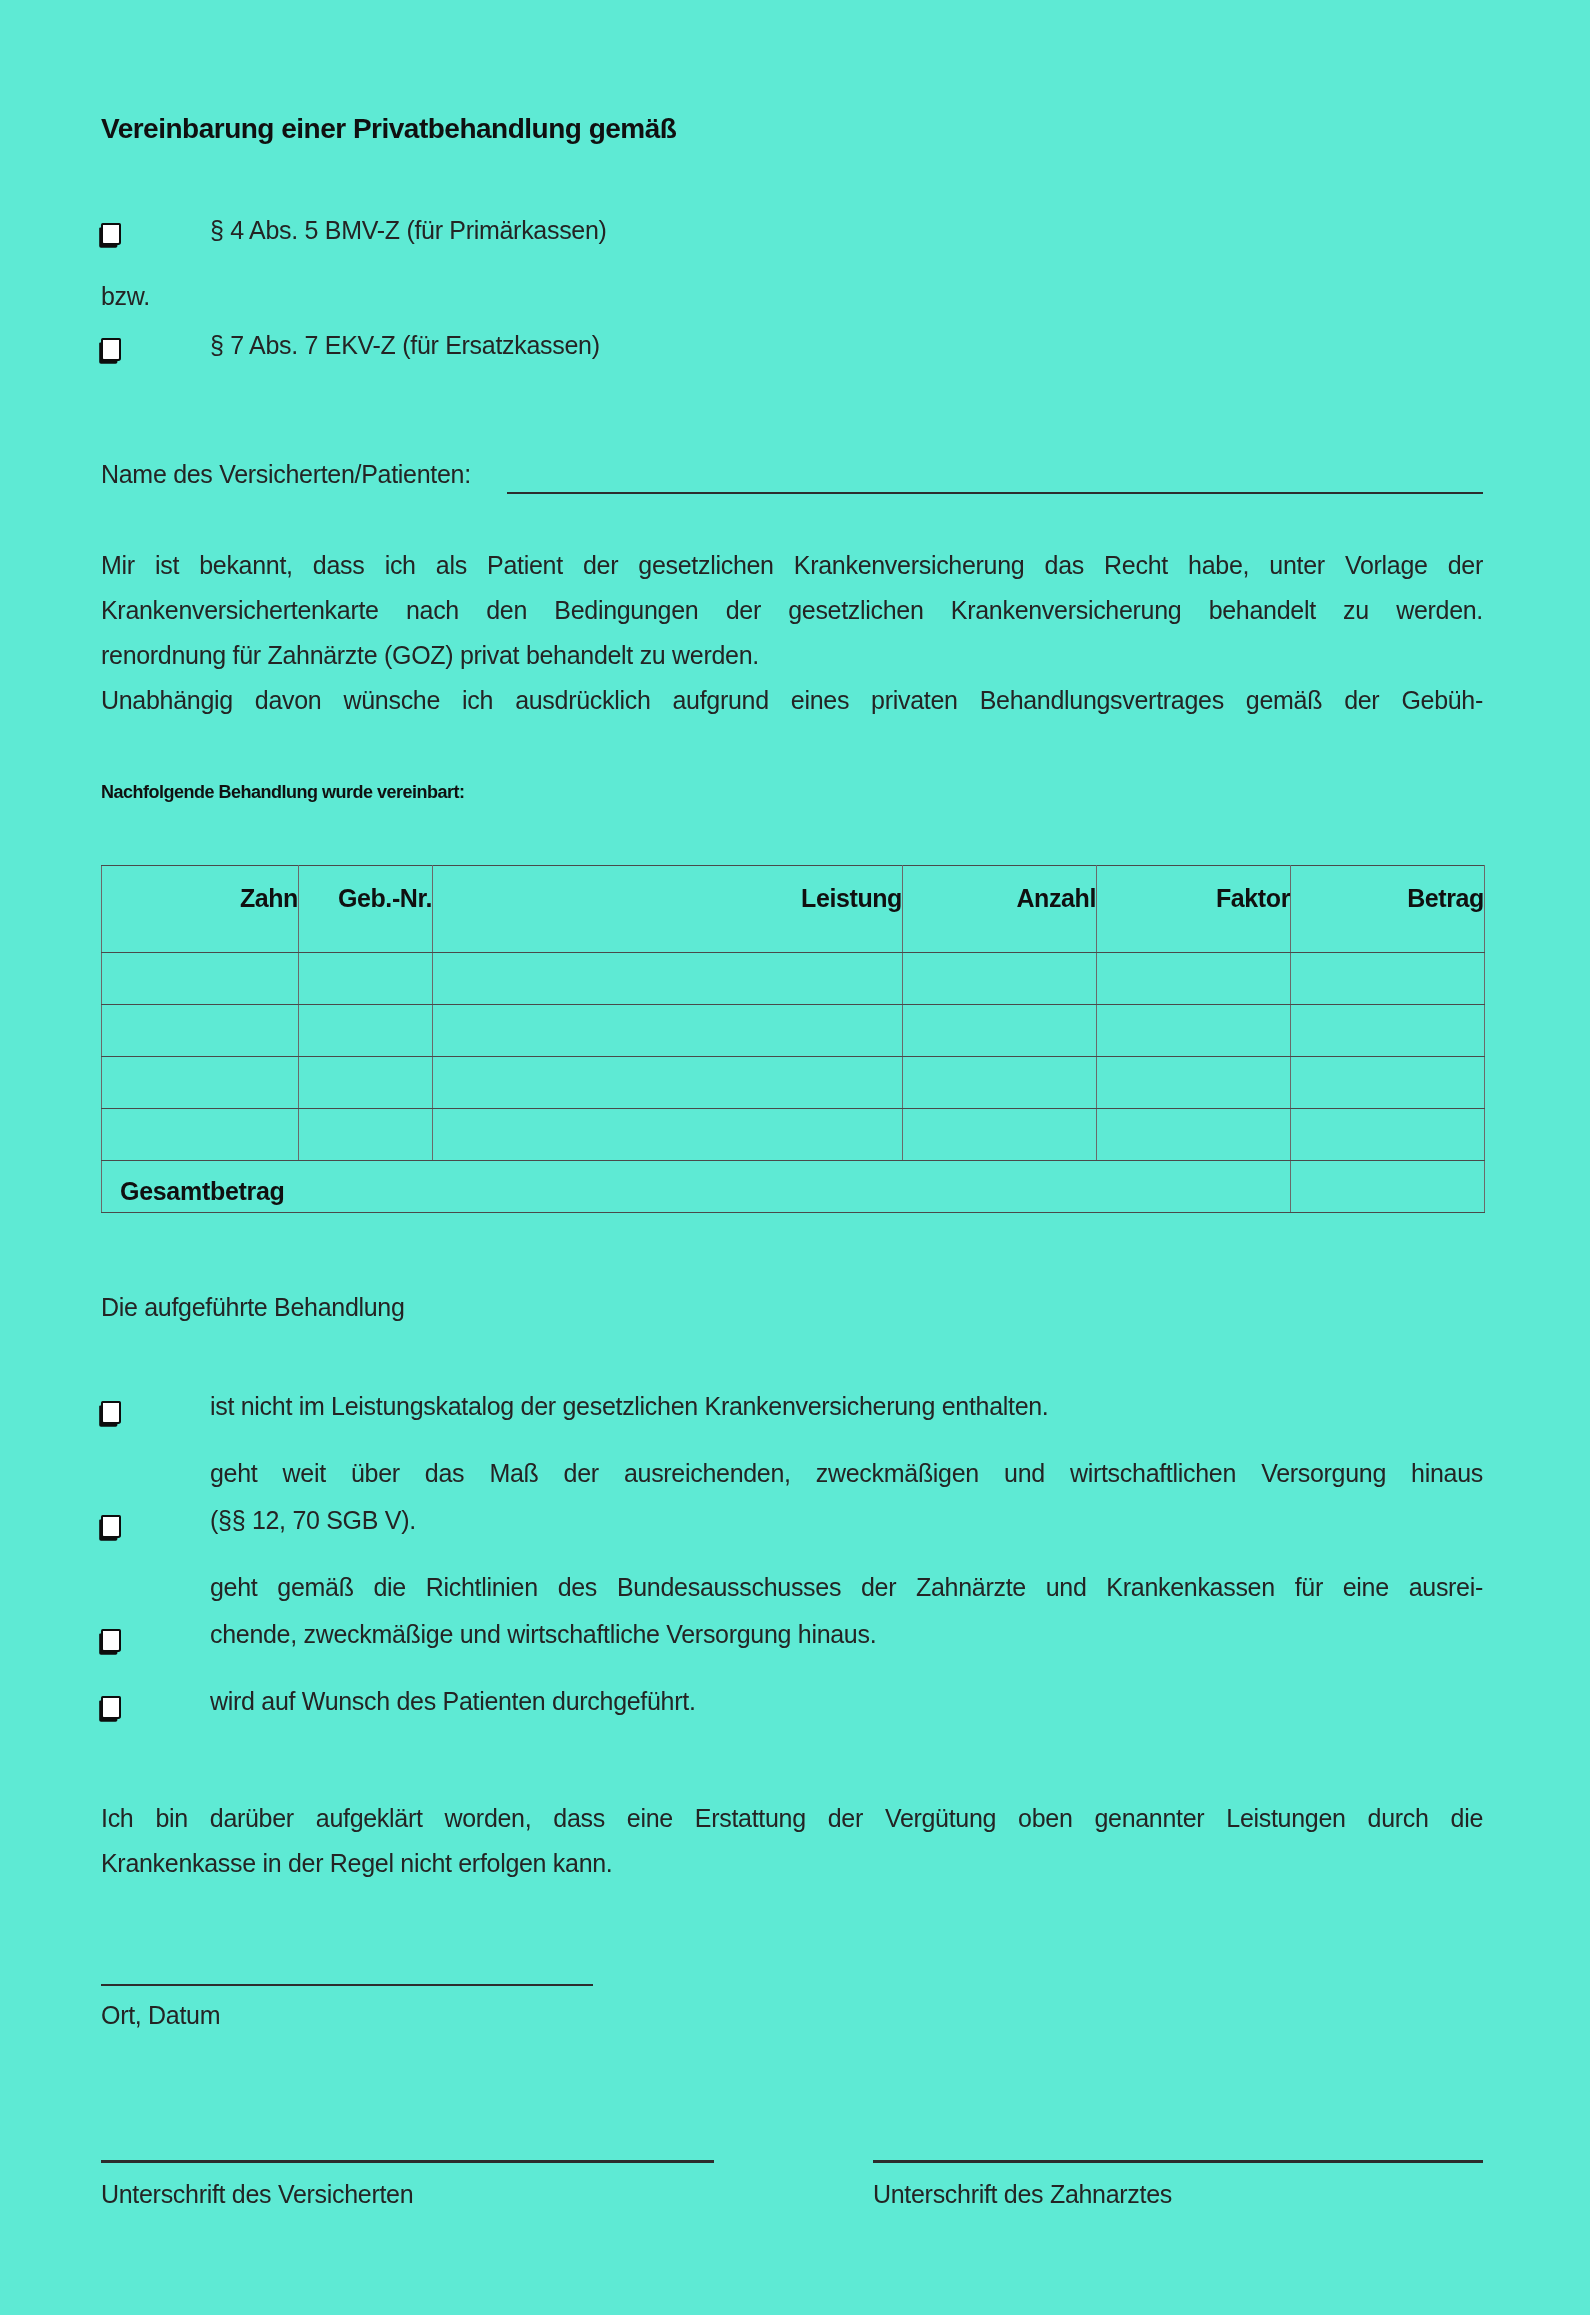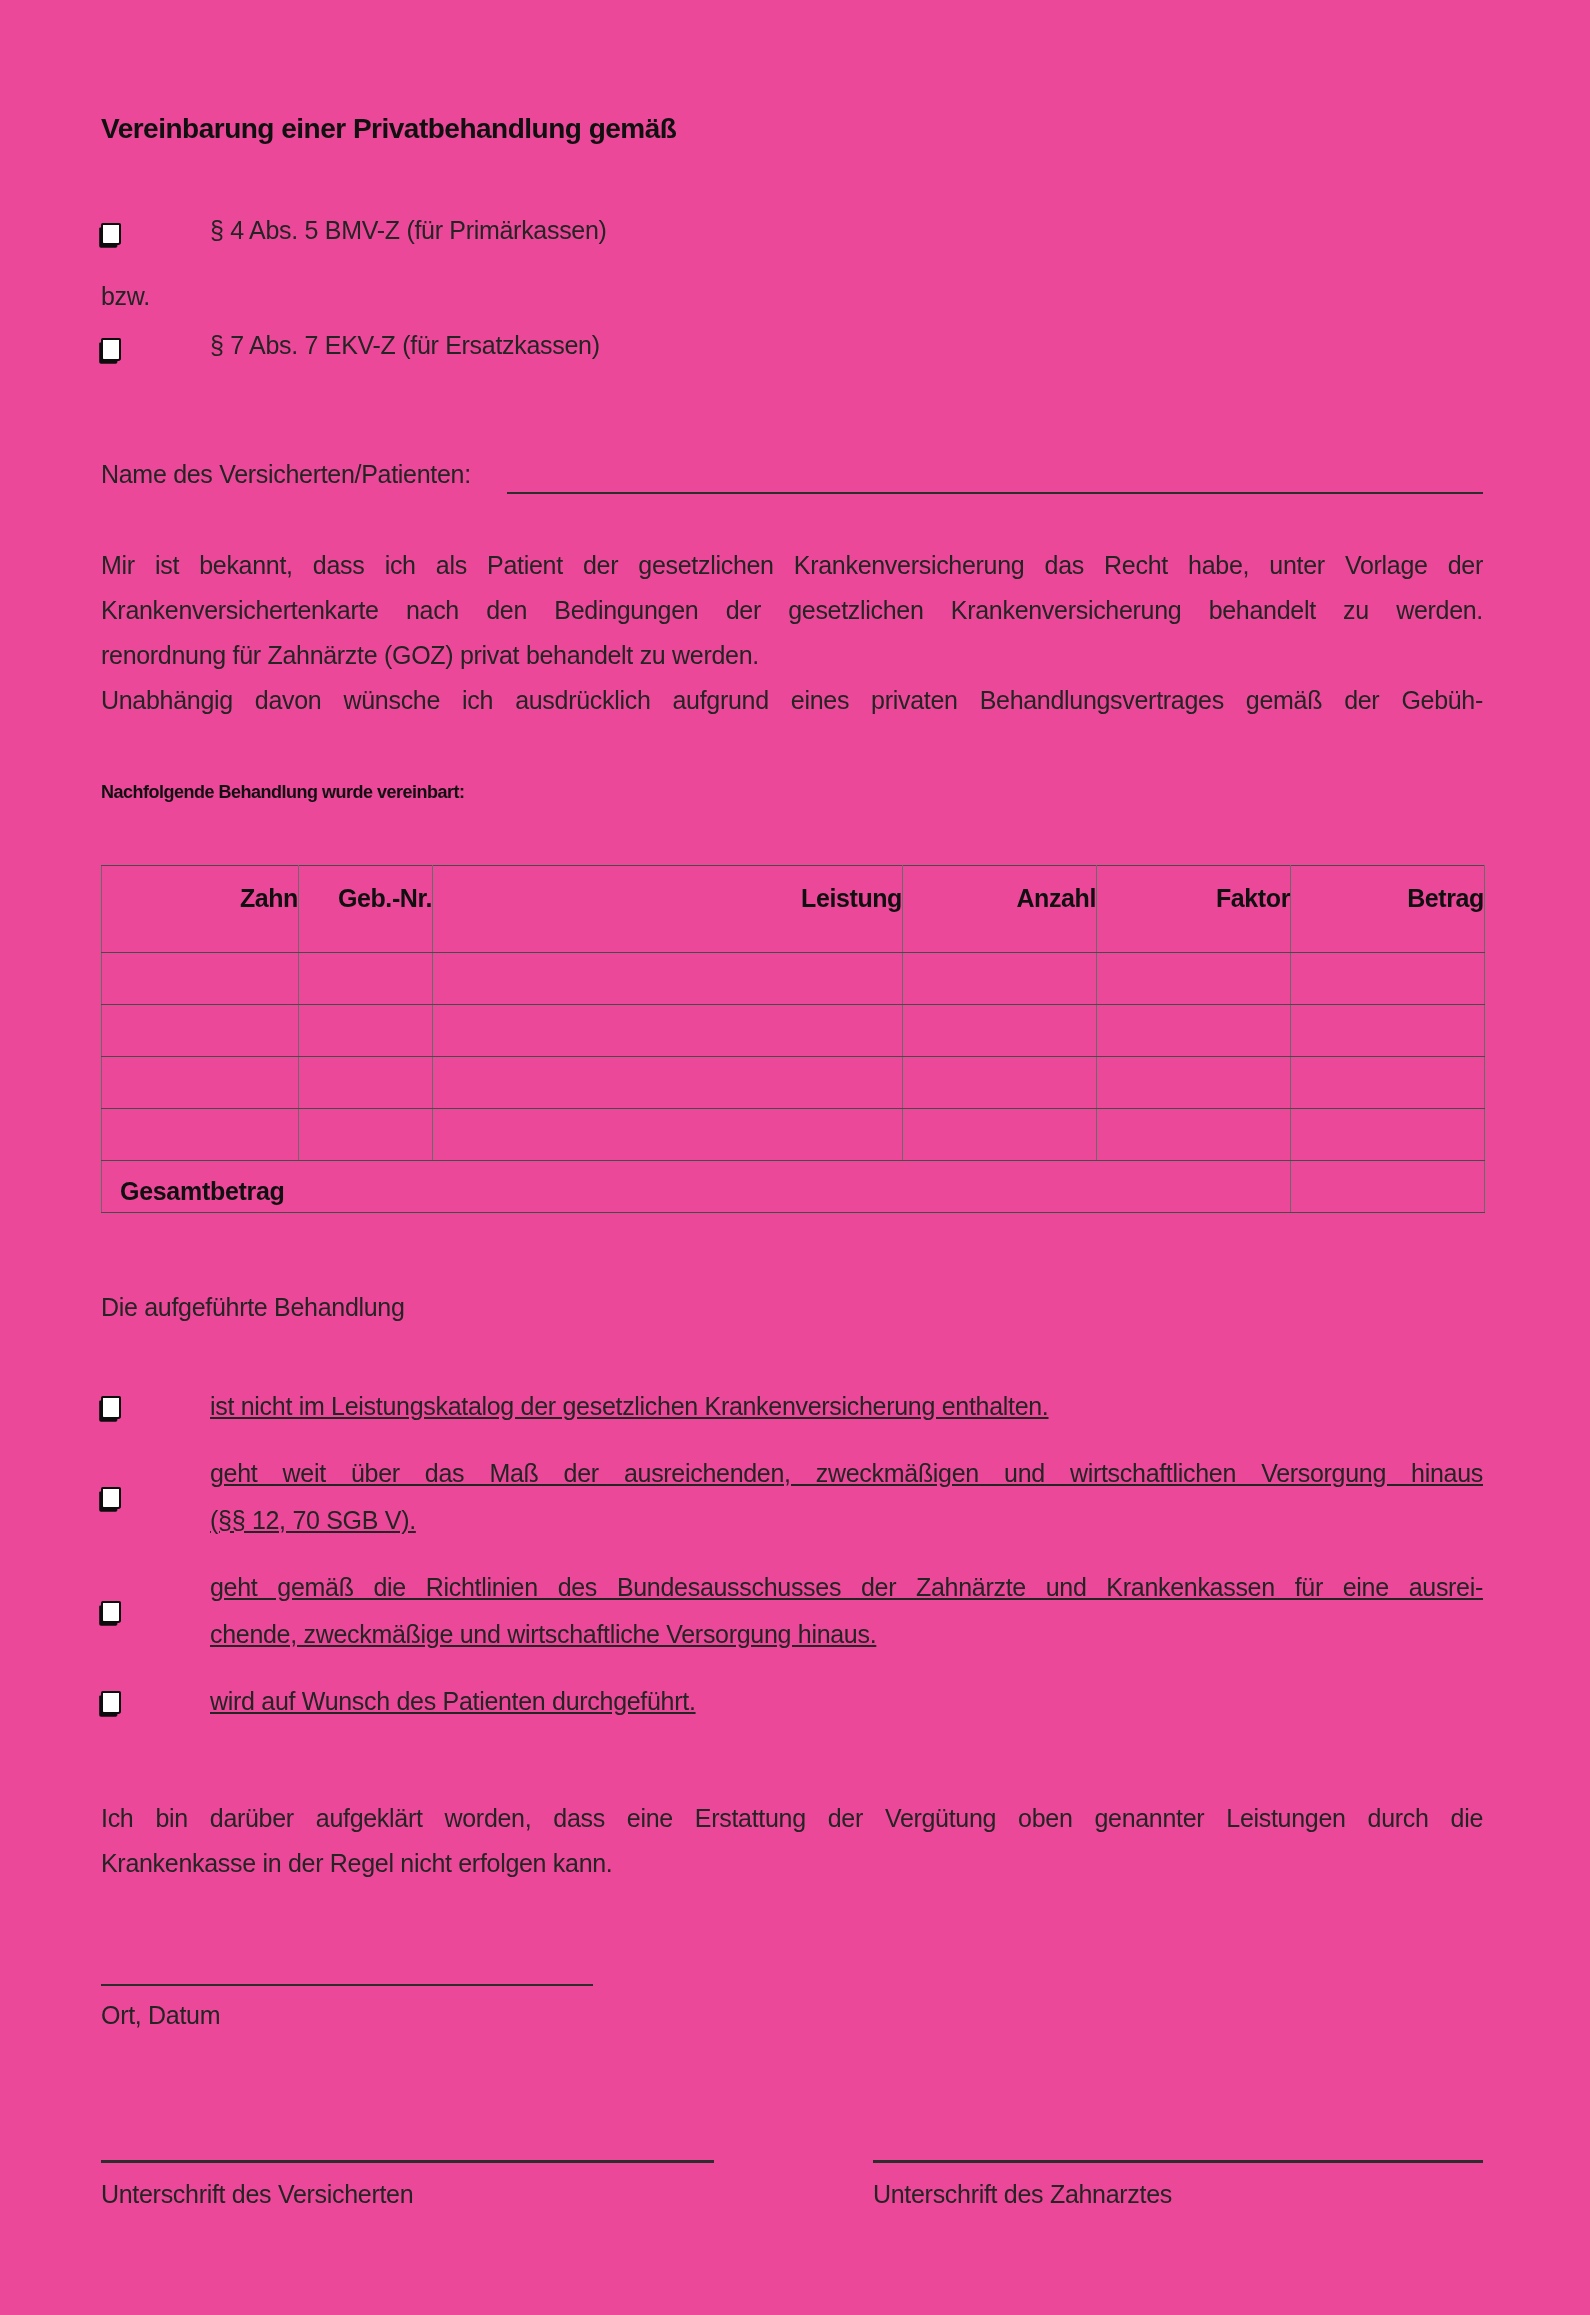--- a/index.html
+++ b/index.html
@@ -1,21 +1,21 @@
 <!DOCTYPE html>
 <html style="font-size:14.5px"><head>
 <meta charset="utf-8">
 <style>
   * { margin:0; padding:0; box-sizing:border-box; }
   html,body { background:#e8e8e8; }
   .page {
     position:relative;
     width:1590px; height:2316px;
     margin:0 auto;
-    background:#ec4899;
+    background:#5eead4;
     font-family:"Liberation Sans","DejaVu Sans",sans-serif;
     color:#242424;
     font-size:25px;
     letter-spacing:-0.3px;
     padding:110px 107px 0 101px;
     overflow:hidden;
   }
   .title {
     font-size:28px;
     font-weight:bold;
@@ -74,21 +74,21 @@
   table.fee td.cell { height:52px; }
   table.fee td.foot-label {
     height:52px;
     font-weight:bold;
     color:#101010;
     padding:11px 0 0 18px;
     vertical-align:middle;
   }
   .listed { margin-top:74px; line-height:40px; }
   .conds { margin-top:56px; }
-  .cond { display:flex; align-items:center; margin-bottom:20px;text-decoration:underline; }
+  .cond { display:flex; align-items:flex-end; margin-bottom:20px; }
   .cond:last-child { margin-bottom:0; }
   .cond .cb-slot { padding-top:8.1px; }
   .cond .line { line-height:47px; }
 
   .note { margin-top:71px; }
 
   .rule { height:2.7px; background:#2d2d2d; }
   .ort { margin-top:98px; }
   .ort .rule { width:492px; }
   .ort-label { margin-top:9px; line-height:40px; }

